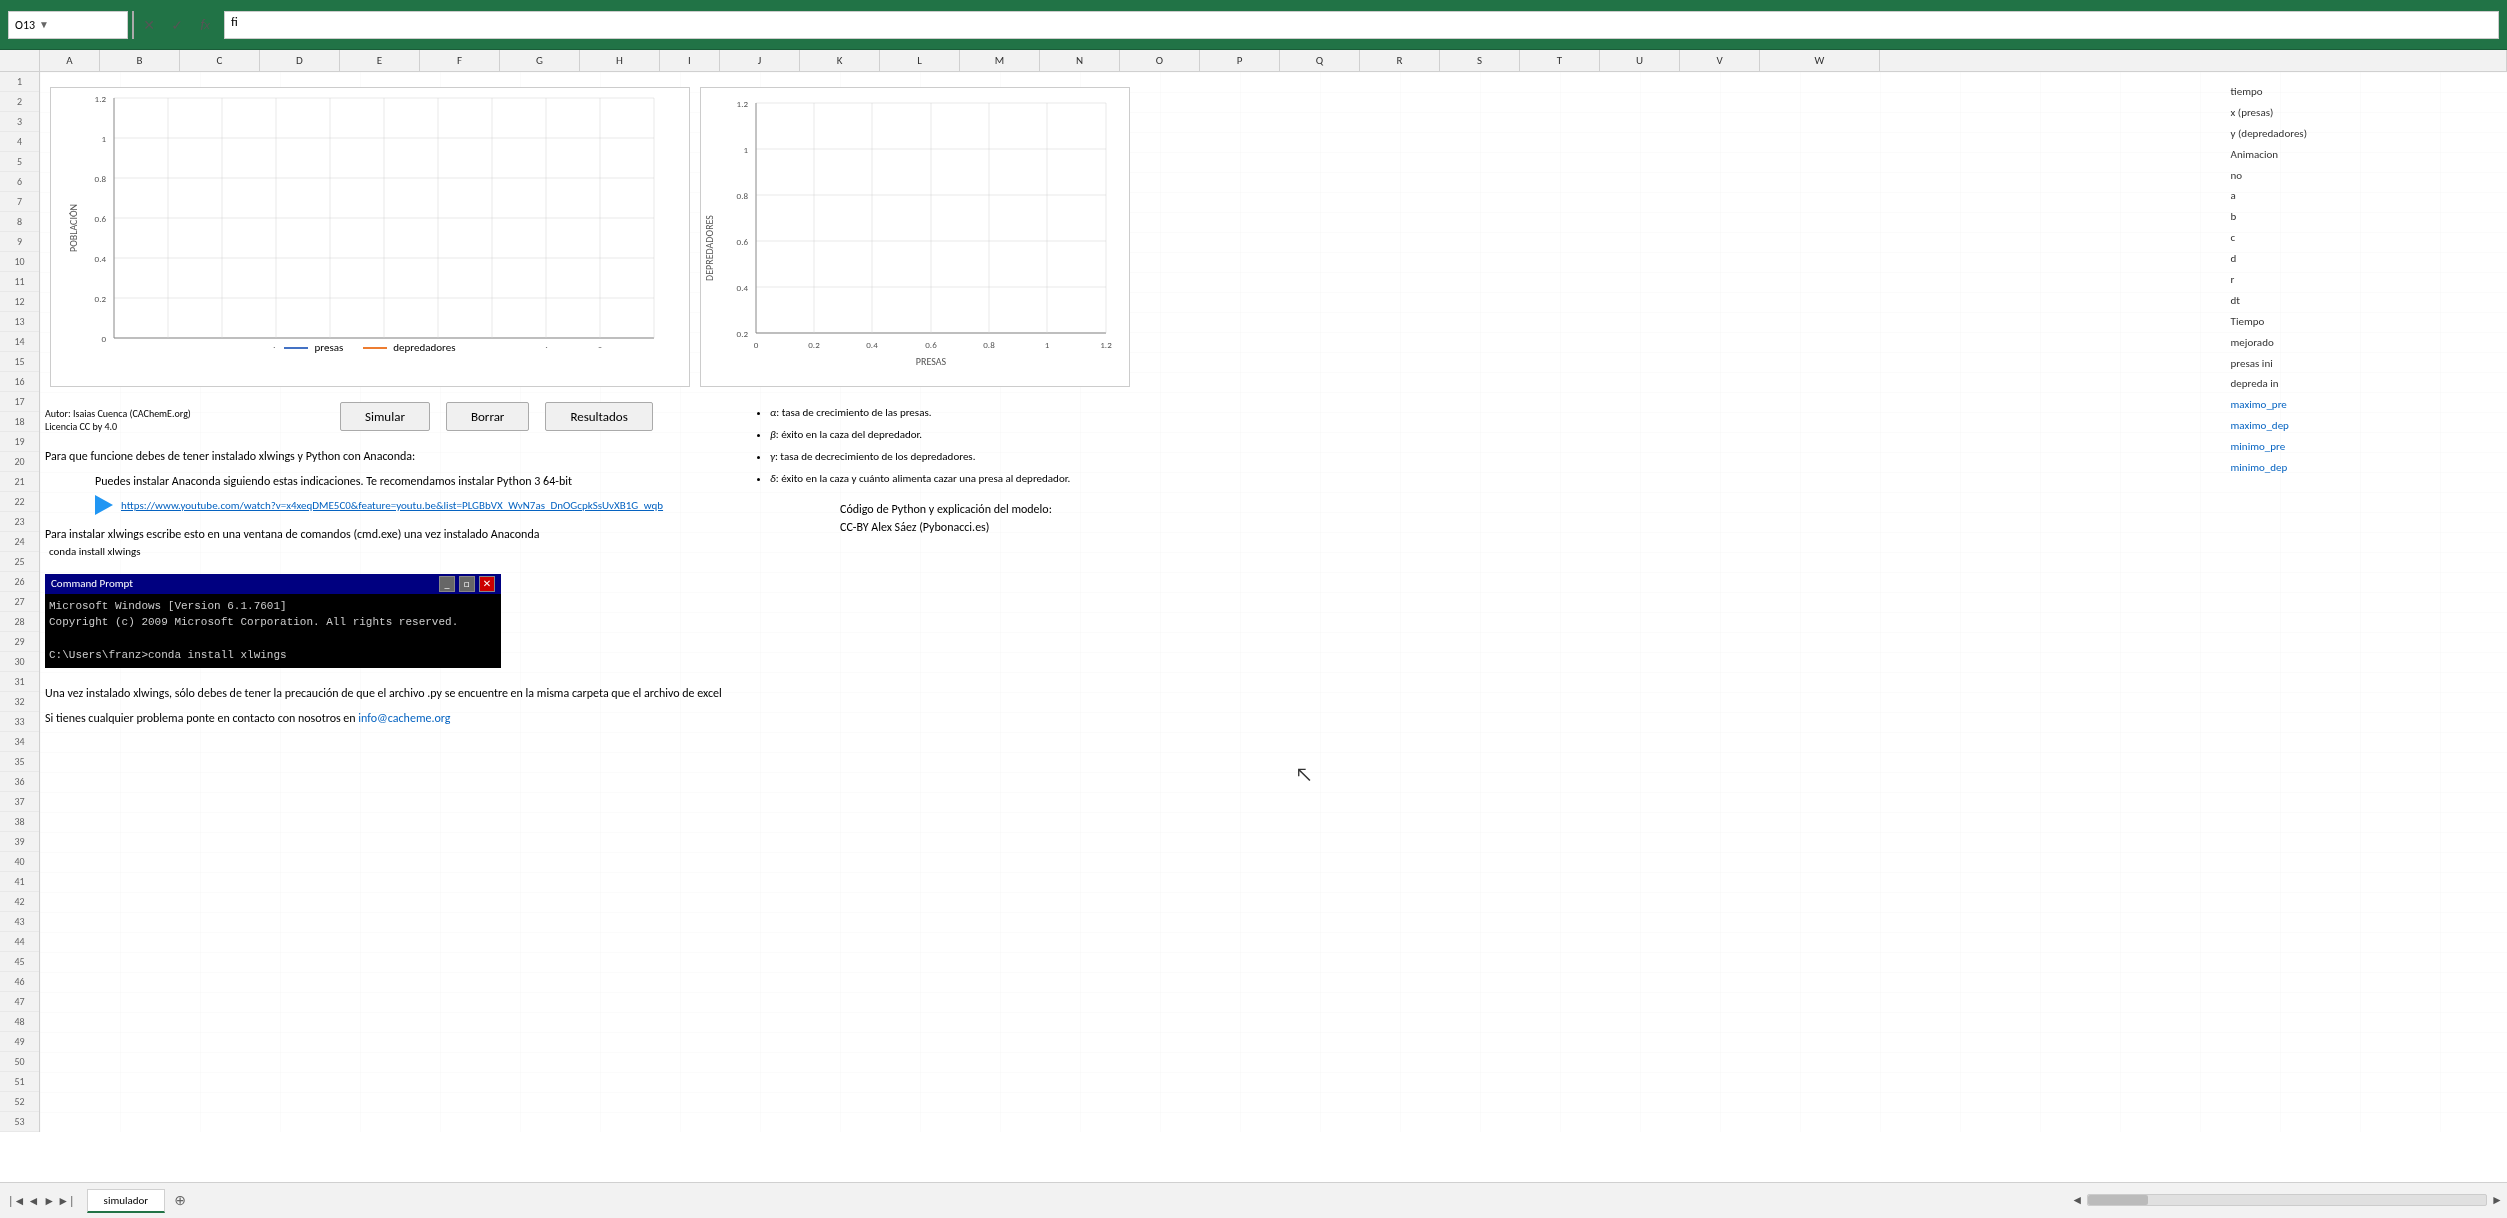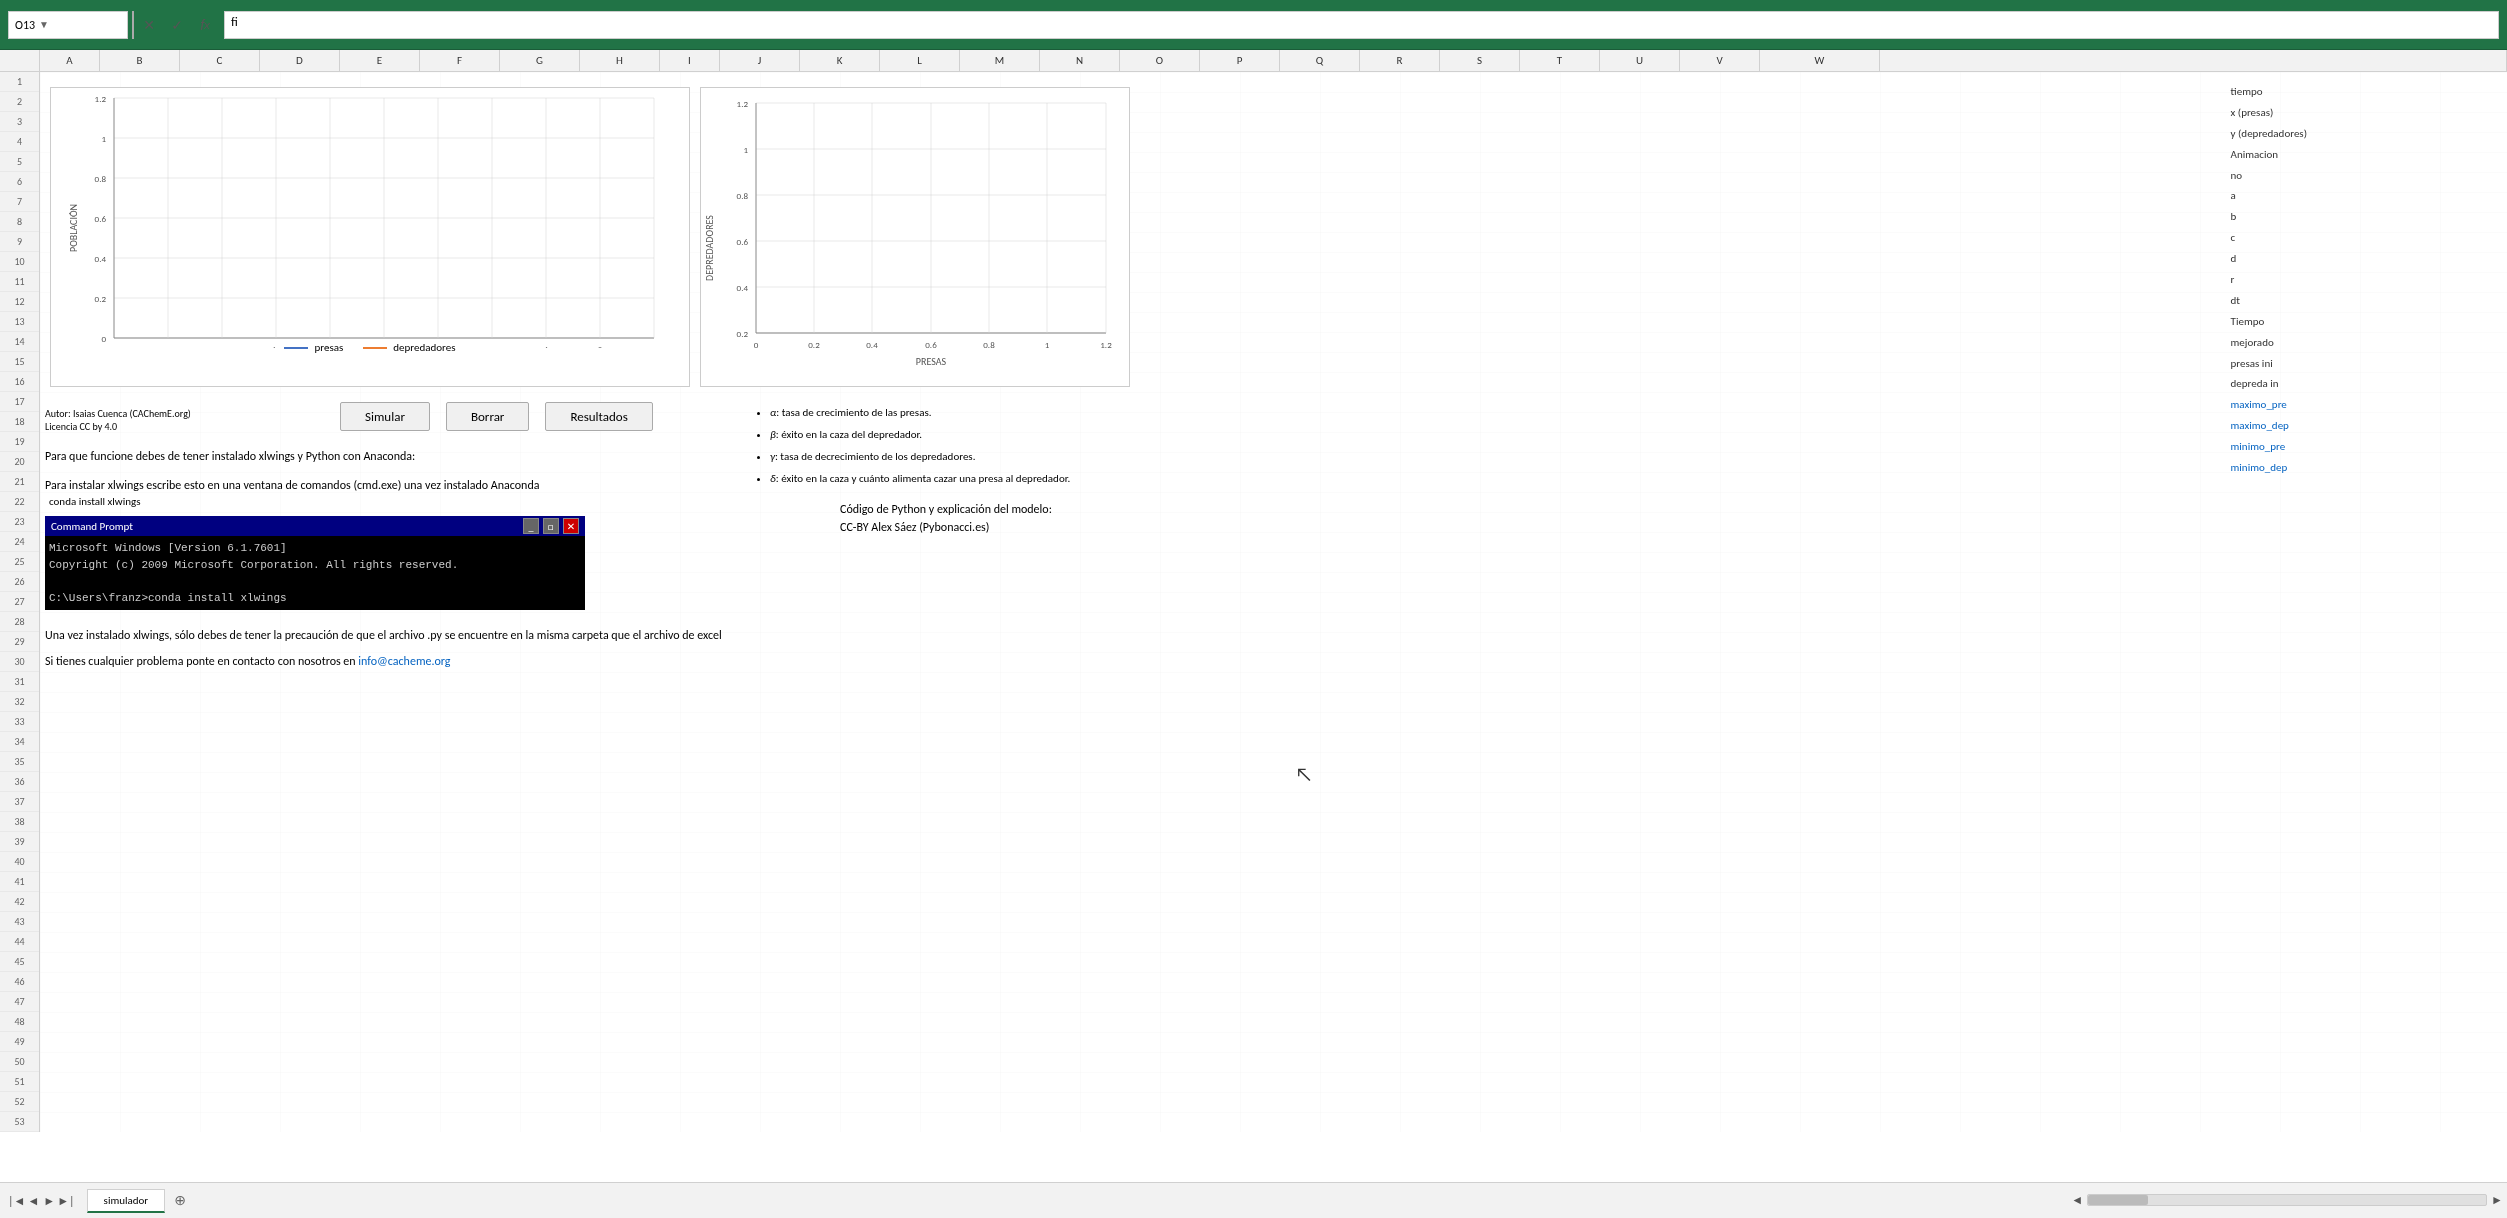--- a/index.html
+++ b/index.html
@@ -459,27 +459,35 @@
       </ul>
     </div>
 
     <div style="position:absolute; left:800px; top:430px; font-size:12px; color:#000;">
       <div>Código de Python y explicación del modelo:</div>
       <div style="margin-top:4px;">CC-BY    Alex Sáez (Pybonacci.es)</div>
     </div>
 
     <div style="position:absolute; left:5px; top:375px; max-width:700px;">
       <div class="info-text">Para que funcione debes de tener instalado xlwings y Python con Anaconda:</div>
+      <div style="margin-left:50px; margin-top:6px;">
+        <div class="info-text">Puedes instalar Anaconda siguiendo estas indicaciones. Te recomendamos instalar Python 3 64-bit</div>
+        <div style="display:flex; align-items:center; gap:8px; margin:4px 0;">
+
+          <div style="width:0; height:0; border-top:10px solid transparent; border-bottom:10px solid transparent; border-left:18px solid #2196F3; display:inline-block;"></div>
+          <a href="#" class="info-link" style="font-size:11px;">https://www.youtube.com/watch?v=x4xeqDME5C0&amp;feature=youtu.be&amp;list=PLGBbVX_WvN7as_DnOGcpkSsUvXB1G_wqb</a>
+        </div>
+      </div>
 
       <div style="margin-top:10px;">
         <div class="info-text">Para instalar xlwings escribe esto en una ventana de comandos (cmd.exe) una vez instalado Anaconda</div>
         <div style="margin-left:4px;">conda install xlwings</div>
       </div>
 
-      <div style="margin-top:8px; width:540px;">
+      <div style="margin-top:16px; width:456px;">
         <div class="cmd-titlebar">
           <span>Command Prompt</span>
           <div style="display:flex; gap:4px;">
             <div style="width:16px; height:16px; background:#666; border:1px solid #888; display:flex; align-items:center; justify-content:center; font-size:10px; cursor:pointer;">_</div>
             <div style="width:16px; height:16px; background:#666; border:1px solid #888; display:flex; align-items:center; justify-content:center; font-size:10px; cursor:pointer;">□</div>
             <div style="width:16px; height:16px; background:#c00; border:1px solid #888; display:flex; align-items:center; justify-content:center; font-size:10px; cursor:pointer; color:#fff;">✕</div>
           </div>
         </div>
         <div class="cmd-body">
           <div>Microsoft Windows [Version 6.1.7601]</div>

